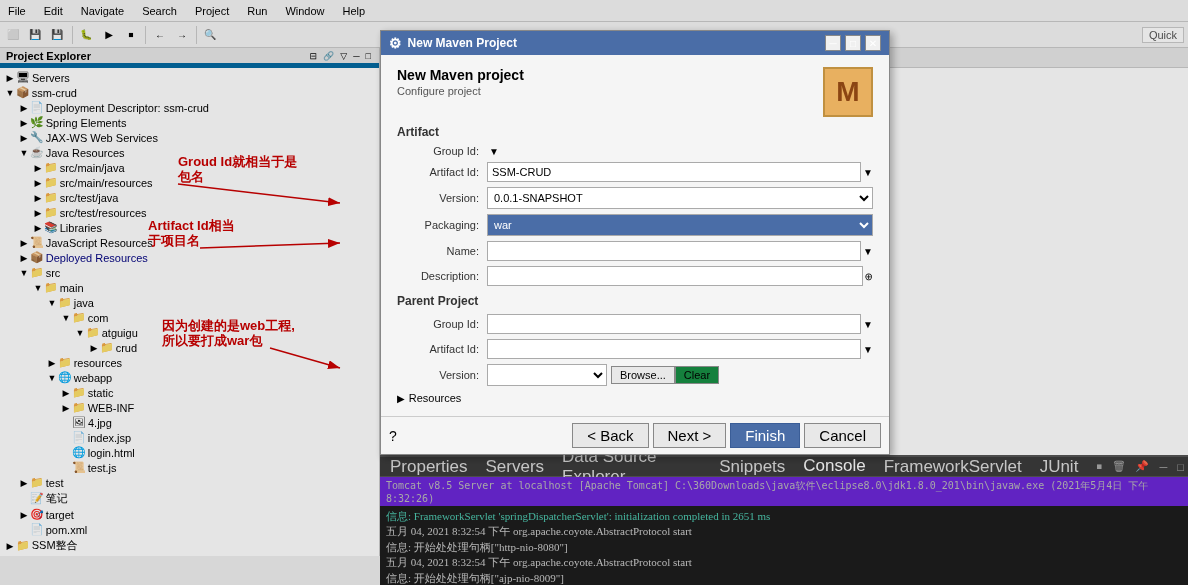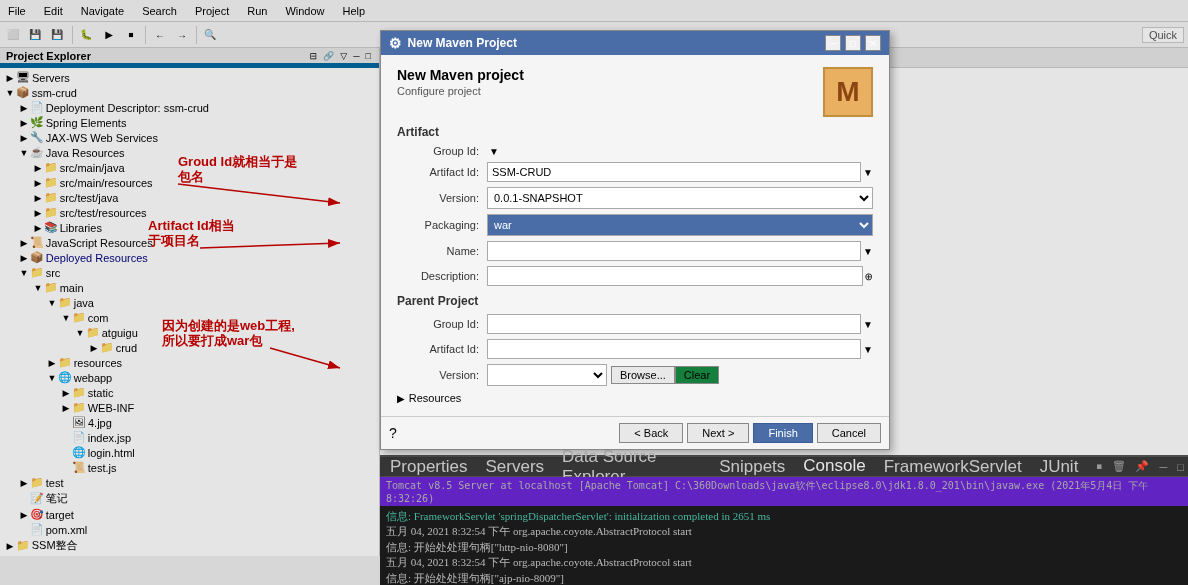--- a/index.html
+++ b/index.html
@@ -280,21 +280,21 @@
       display: flex;
       align-items: center;
       justify-content: space-between;
     }
     .footer-left { font-size: 14px; cursor: pointer; }
     .footer-right { display: flex; gap: 4px; }
     .btn-footer {
       padding: 3px 14px;
       border: 1px solid #888;
       background: #e8e8e8;
-      font-size: 11px;
+      font-size: 15px;
       cursor: pointer;
     }
     .btn-footer.primary {
       background: #4a6da7;
       color: #fff;
       border-color: #3a5d97;
     }
 
     
     .annotation-svg {

